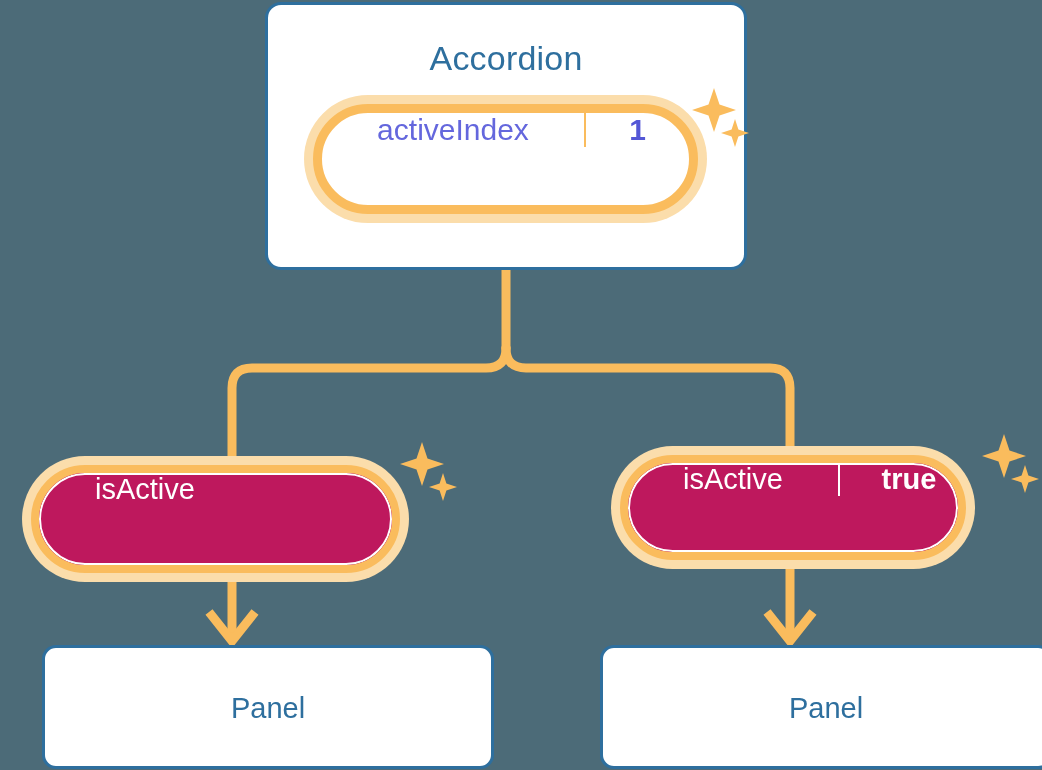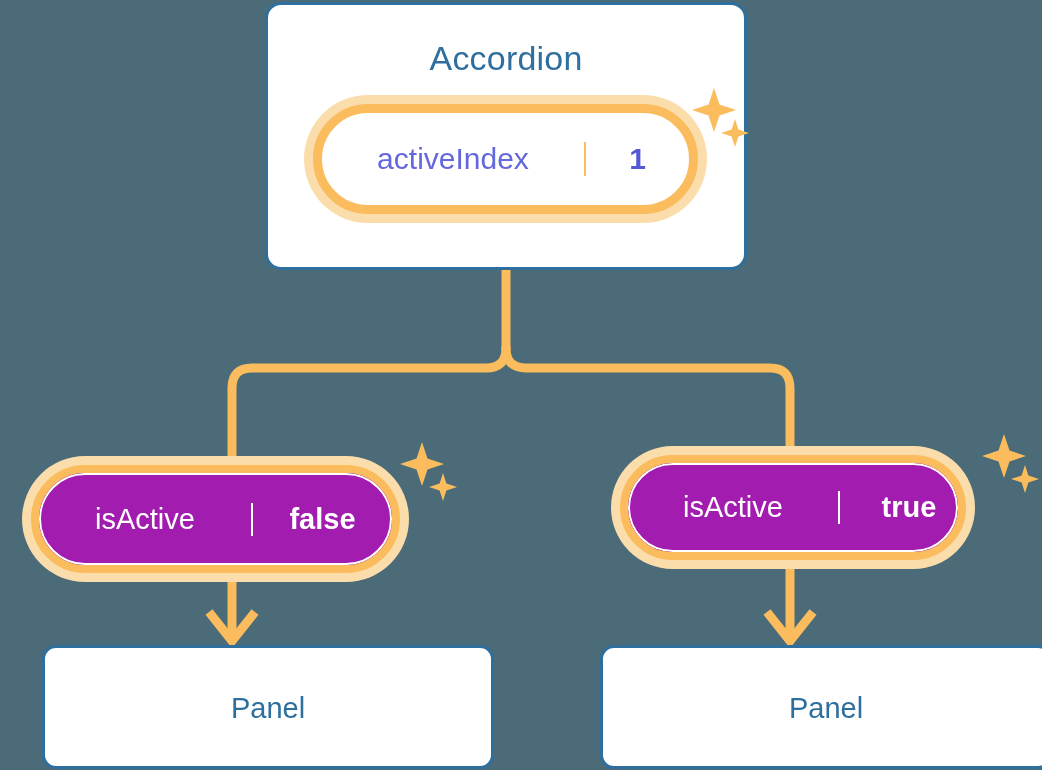--- a/index.html
+++ b/index.html
@@ -92,21 +92,21 @@
     position: absolute;
     left: -9px; top: -9px; right: -9px; bottom: -9px;
     border-radius: 999px;
     background: #fbddab;
     z-index: 0;
   }
   .pill-inner {
     position: relative;
     z-index: 1;
     display: flex;
-    align-items: center;
+    align-items: flex-start;
     border-radius: 999px;
     border: 9px solid #fabc5d;
     box-sizing: border-box;
     overflow: hidden;
   }
   .pill-key, .pill-val {
     display: flex;
     align-items: center;
     justify-content: center;
     box-sizing: border-box;
@@ -123,21 +123,21 @@
   }
   .pill-white .pill-val {
     color: #5457d6;
     font-size: 30px;
     font-weight: 700;
     border-left: 2px solid #fabc5d;
   }
 
   
   .pill-purple .pill-inner {
-    background: #a21caf;
+    background: #be185d;
     border-width: 8px;
   }
   .pill-purple .pill-key {
     color: #ffffff;
     font-size: 29px;
     font-weight: 400;
   }
   .pill-purple .pill-val {
     color: #ffffff;
     font-size: 29px;
@@ -214,21 +214,20 @@
 
   <svg class="sparkles" id="sparkles-accordion" width="62" height="62" viewBox="0 0 62 62">
     <path d="M24 2 L29.5 18.5 L46 24 L29.5 29.5 L24 46 L18.5 29.5 L2 24 L18.5 18.5 Z" fill="#fabc5d"></path>
     <path d="M45 33 L48.4 43.6 L59 47 L48.4 50.4 L45 61 L41.6 50.4 L31 47 L41.6 43.6 Z" fill="#fabc5d"></path>
   </svg>
 
   <div class="pill-wrap" id="pill-is-active-left">
     <div class="pill pill-purple">
       <div class="pill-inner">
         <div class="pill-key">isActive</div>
-        <div class="pill-val">false</div>
       </div>
     </div>
   </div>
 
   <svg class="sparkles" id="sparkles-left-pill" width="62" height="62" viewBox="0 0 62 62">
     <path d="M24 2 L29.5 18.5 L46 24 L29.5 29.5 L24 46 L18.5 29.5 L2 24 L18.5 18.5 Z" fill="#fabc5d"></path>
     <path d="M45 33 L48.4 43.6 L59 47 L48.4 50.4 L45 61 L41.6 50.4 L31 47 L41.6 43.6 Z" fill="#fabc5d"></path>
   </svg>
 
   <div class="card panel-card" id="panel-left">

